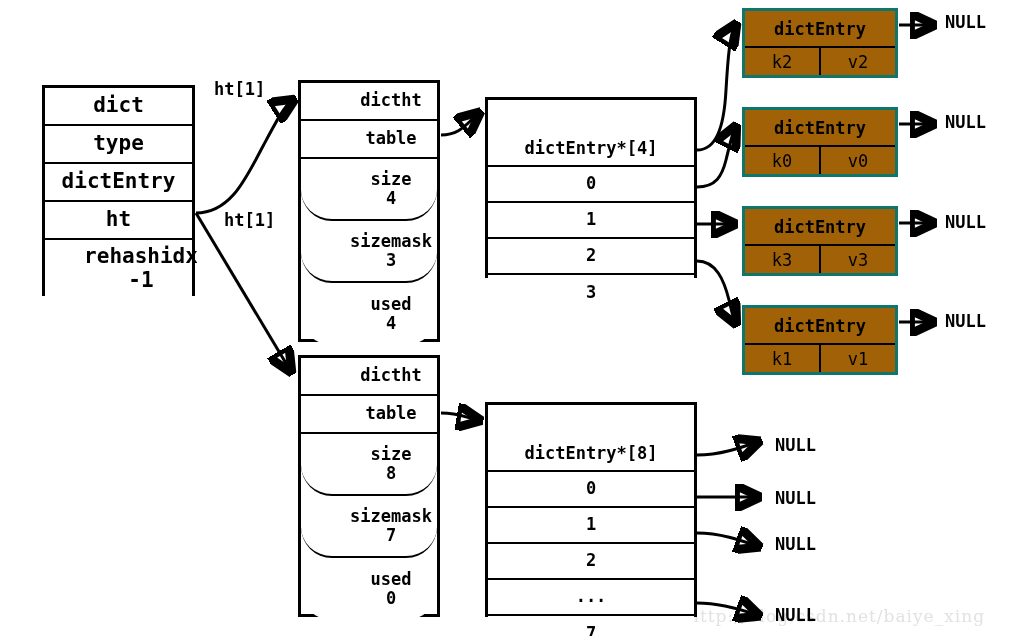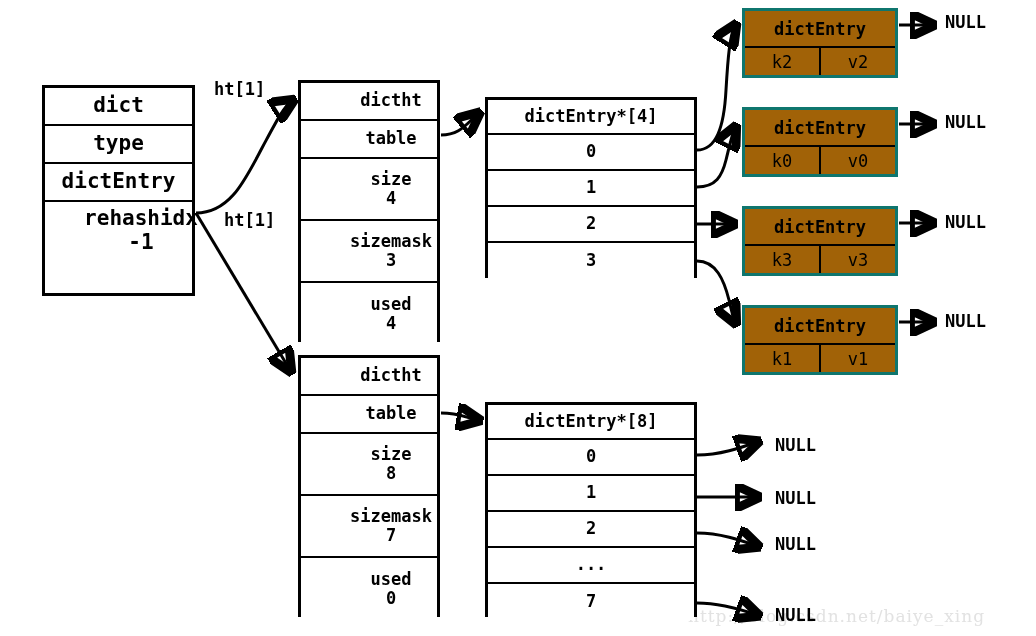--- a/index.html
+++ b/index.html
@@ -35,28 +35,28 @@
   
   #dict-struct{left:42px;top:85px;width:153px;height:211px;}
   #dict-struct .row{flex:0 0 38px;font-size:21px;font-weight:bold;}
   #dict-struct .row.tall{flex:0 0 57px;padding-left:45px;}
 
   
   .dictht{width:142px;}
   .dictht .row{font-size:17px;font-weight:bold;padding-left:44px;}
   .dictht .r-title{flex:0 0 38px;}
   .dictht .r-table{flex:0 0 38px;}
-  .dictht .r-field{flex:0 0 62px;}
+  .dictht .r-field{flex:0 0 62px;border-radius:31px;}
   #dictht0{left:298px;top:80px;height:262px;}
   #dictht1{left:298px;top:355px;height:262px;}
 
   
   .bucket-table{width:212px;}
   .bucket-table .row{font-size:17px;font-weight:bold;}
-  .bucket-table .r-head{flex:0 0 35px;}
+  .bucket-table .r-head{flex:0 0 35px;margin-top:32px;}
   .bucket-table .r-slot{flex:0 0 36px;}
   #table4{left:485px;top:97px;height:181px;}
   #table8{left:485px;top:402px;height:215px;text-align:center;}
   #table8 .r-slot{flex:0 0 36px;}
 
   
   .entry{
     position:absolute;border:3px solid #0f766e;background:#a16207;
     box-sizing:border-box;width:156px;height:70px;
     display:flex;flex-direction:column;z-index:3;text-align:right;
@@ -148,20 +148,23 @@
   <div class="box" id="dict-struct">
     <div class="row">
       <span class="lbl">dict</span>
     </div>
     <div class="row">
       <span class="lbl">type</span>
     </div>
     <div class="row">
       <span class="lbl">dictEntry</span>
     </div>
+    <div class="row">
+      <span class="lbl">ht</span>
+    </div>
     <div class="row tall">
       <span class="lbl">rehashidx</span>
       <span class="val">-1</span>
     </div>
   </div>
 
   <div class="txt" id="lbl-ht0">ht[1]</div>
   <div class="txt" id="lbl-ht1">ht[1]</div>
 
   <div class="box dictht" id="dictht0">

